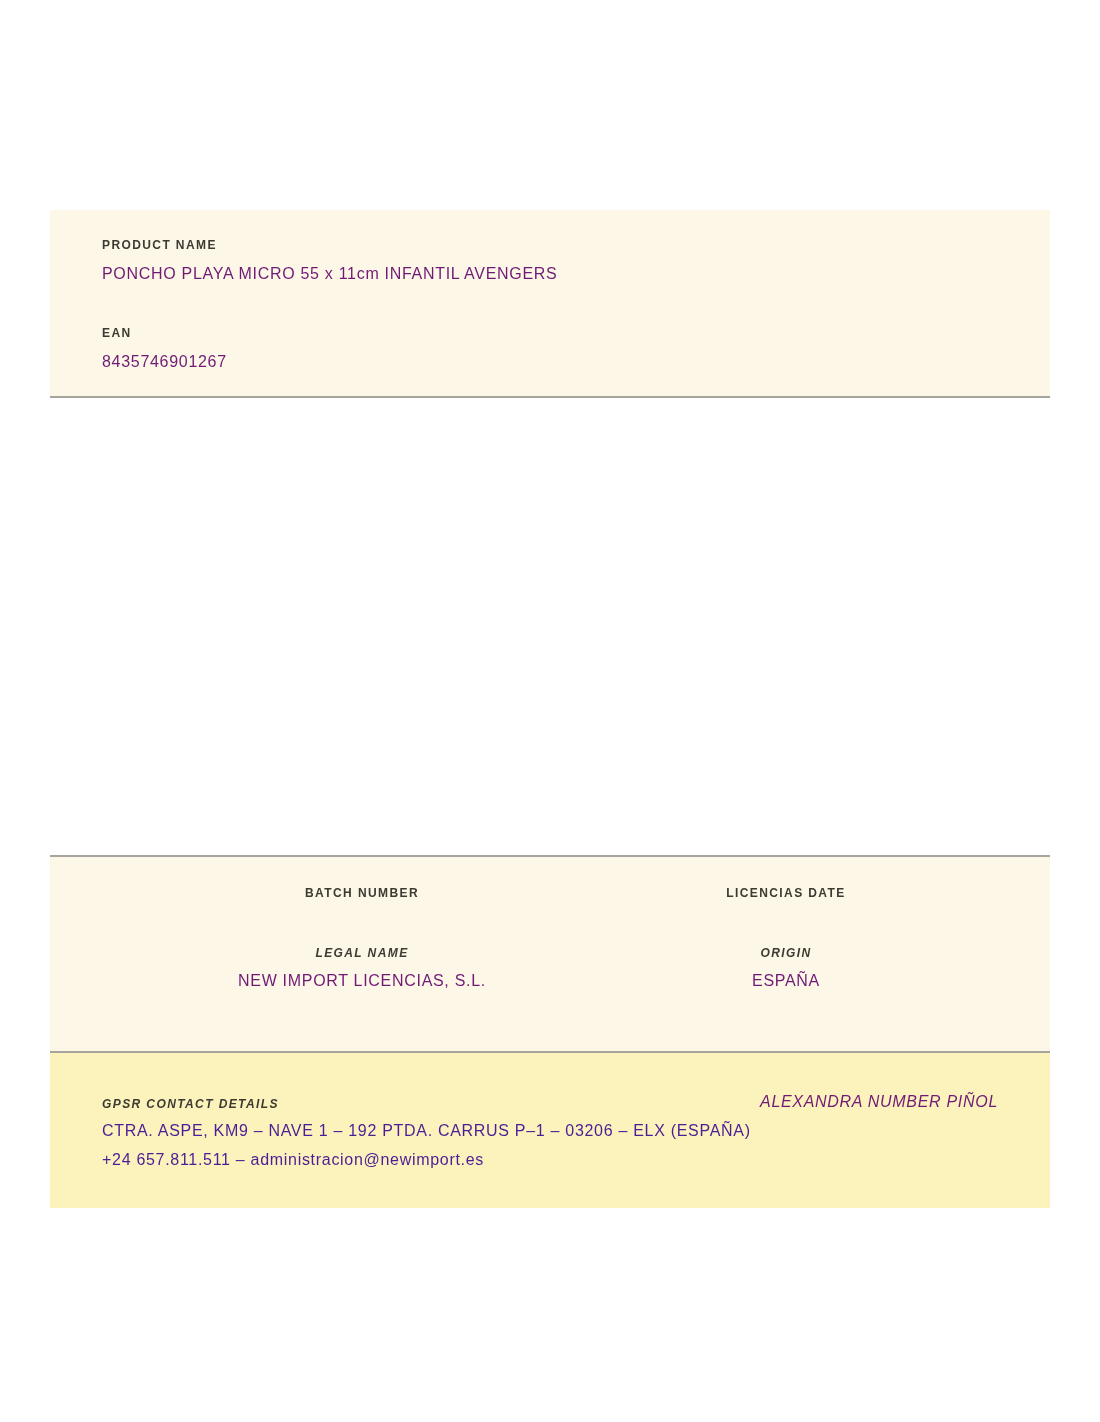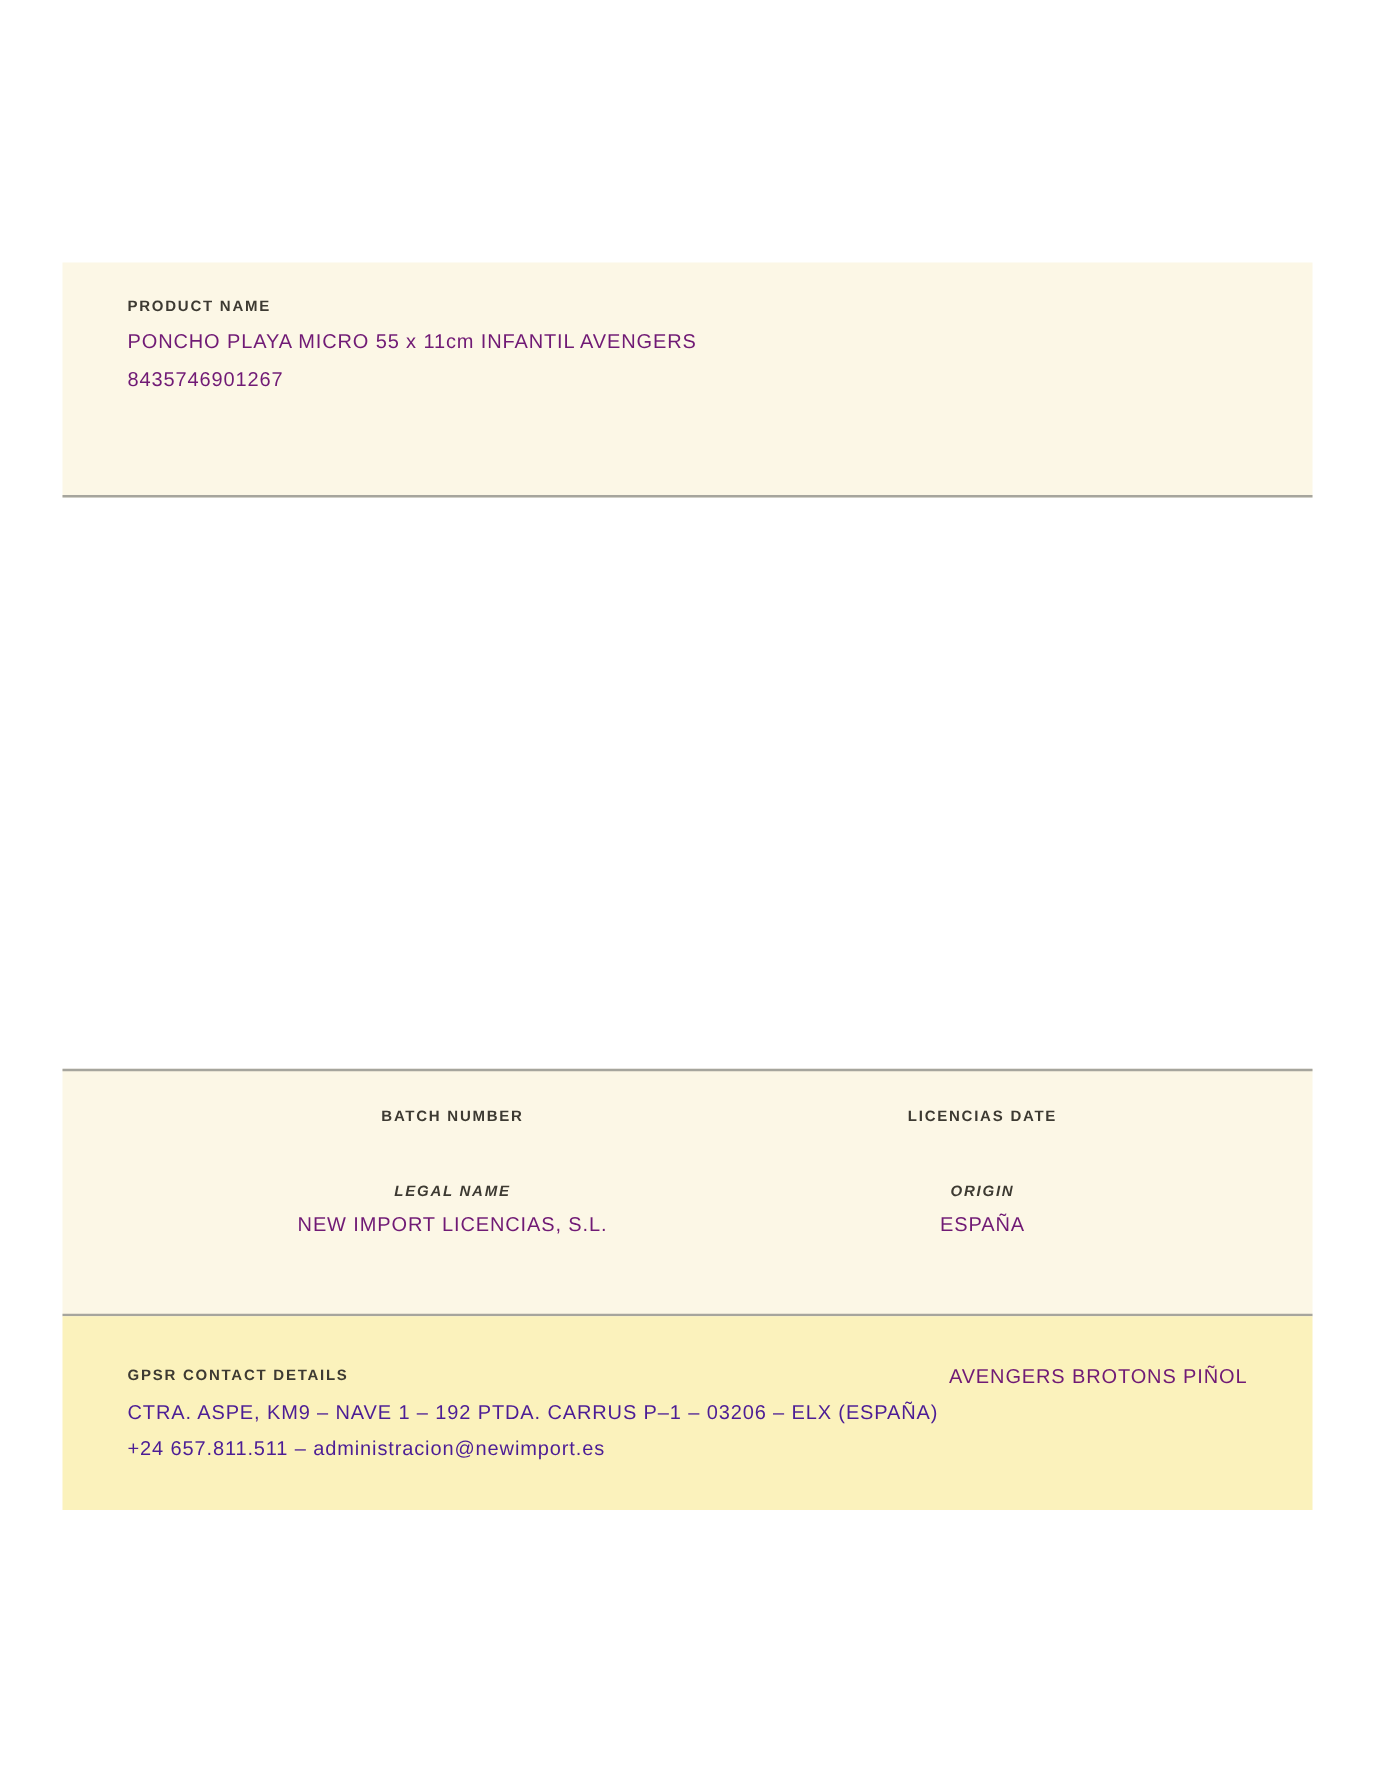--- a/index.html
+++ b/index.html
@@ -59,36 +59,38 @@
   
   #gpsr-section {
     top: 1053px;
     height: 155px;
     background: #fbf2bc;
     padding: 40px 52px 0 52px;
   }
   #gpsr-section .top-row {
     display: flex;
     justify-content: space-between;
-    align-items: flex-start;
+    align-items: flex-end;
+    font-style: italic;
   }
   #gpsr-section .right-line {
     text-align: left;
     margin-top: 11px;
     font-size: 16px;
     letter-spacing: 0.7px;
     color: #4c1d95;
   }
 </style>
 </head>
 <body>
 
 <div class="section" id="product-section">
   <div class="label">PRODUCT NAME</div>
   <div class="value">PONCHO PLAYA MICRO 55 x 11cm INFANTIL AVENGERS</div>
+  <div class="label ean-label">EAN</div>
   <div class="value">8435746901267</div>
 </div>
 
 <div class="section" id="batch-section">
   <div class="grid row1">
     <div class="label">BATCH NUMBER</div>
     <div class="label">LICENCIAS DATE</div>
   </div>
   <div class="grid row2">
     <div class="label">LEGAL NAME</div>
@@ -96,17 +98,17 @@
   </div>
   <div class="grid row3">
     <div class="value">NEW IMPORT LICENCIAS, S.L.</div>
     <div class="value">ESPAÑA</div>
   </div>
 </div>
 
 <div class="section" id="gpsr-section">
   <div class="top-row">
     <div class="label">GPSR CONTACT DETAILS</div>
-    <div class="value">AVENGERS BROTONS PIÑOL</div>
+    <div class="value">ALEXANDRA NUMBER PIÑOL</div>
   </div>
   <div class="right-line">CTRA. ASPE, KM9 – NAVE 1 – 192 PTDA. CARRUS P–1 – 03206 – ELX (ESPAÑA)</div>
   <div class="right-line">+24 657.811.511 – administracion@newimport.es</div>
 </div>
 
 </body></html>

